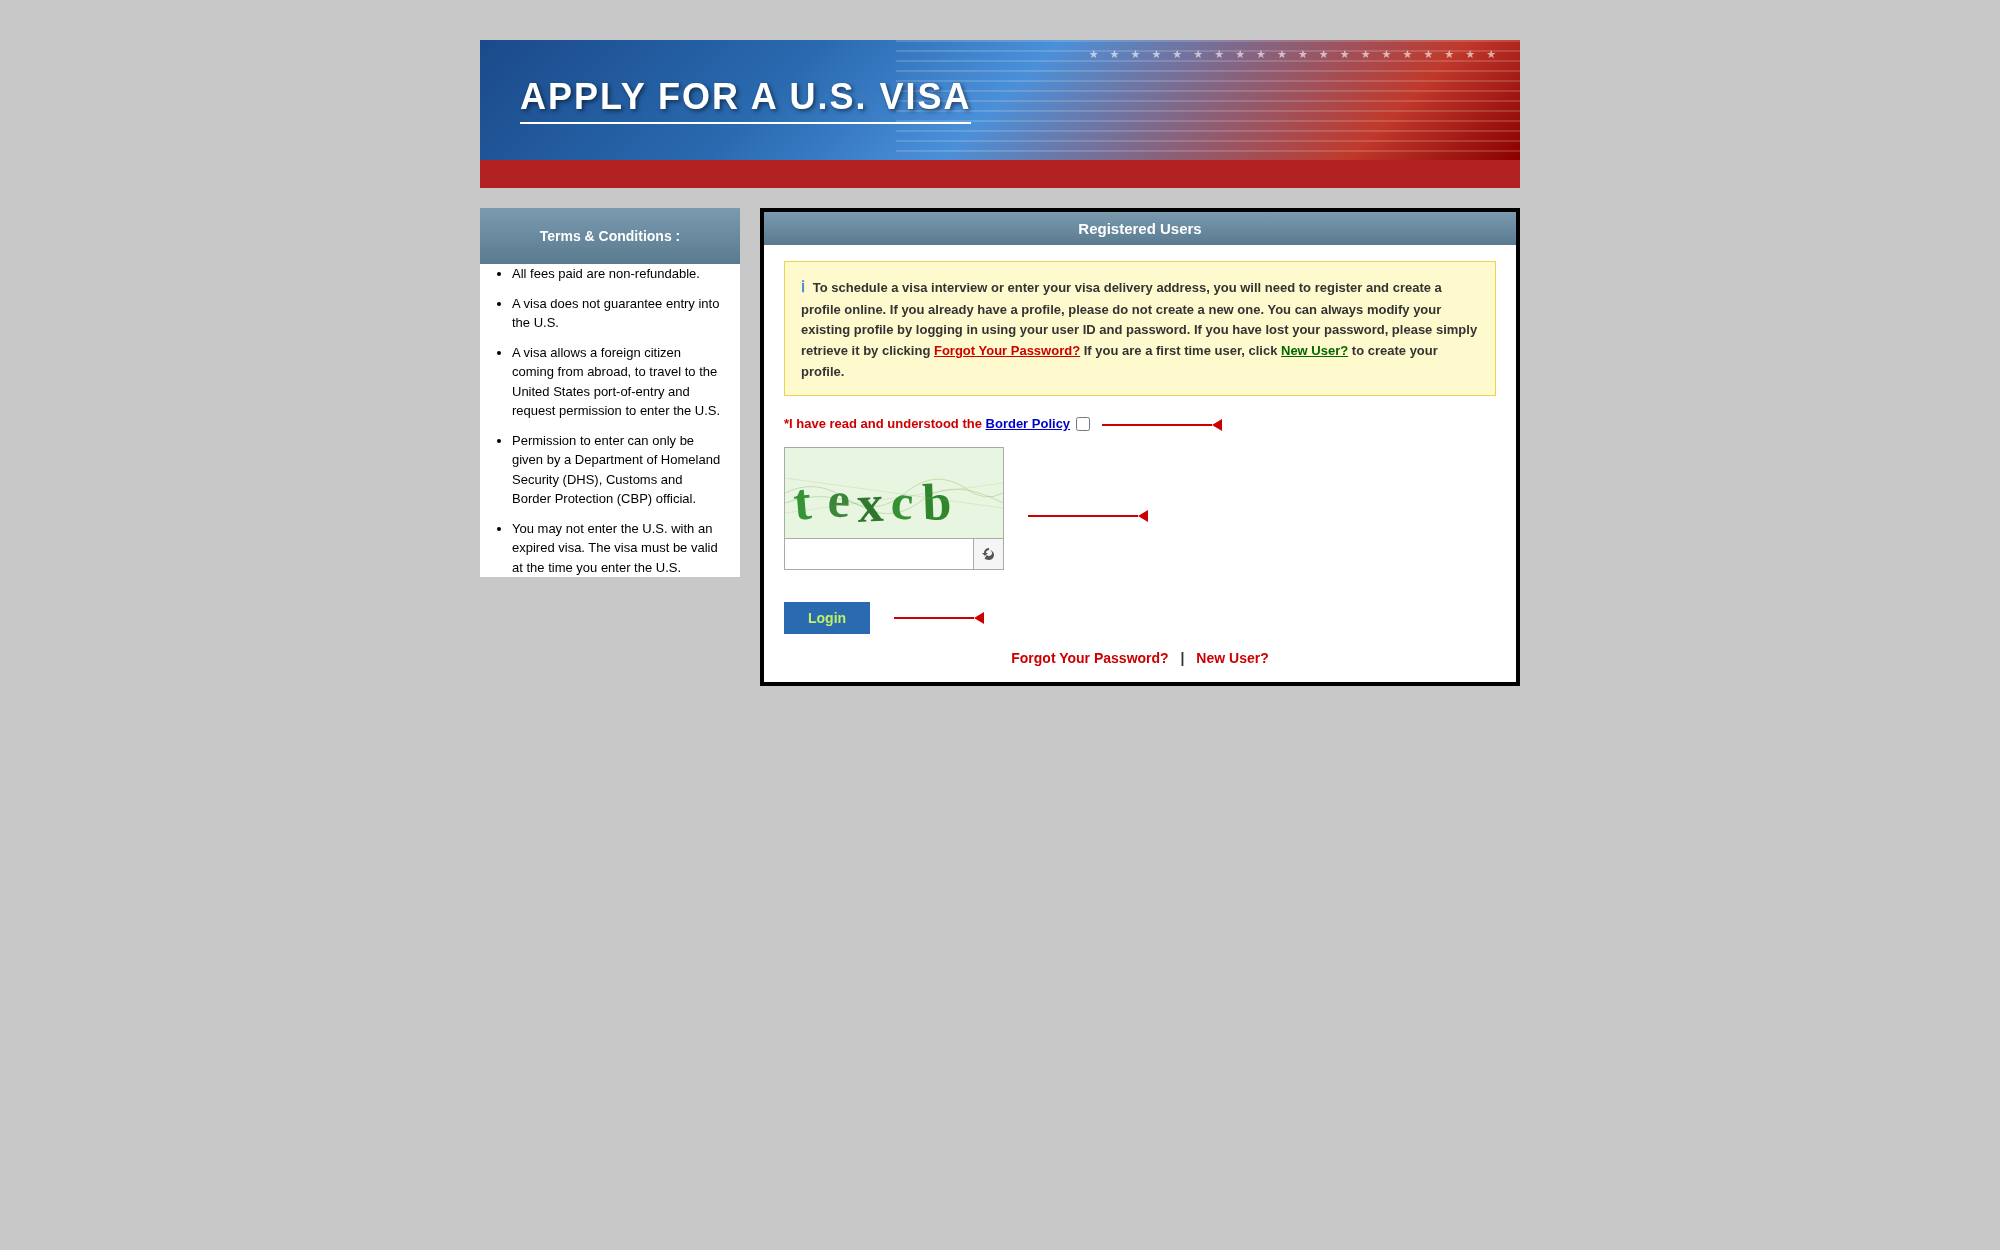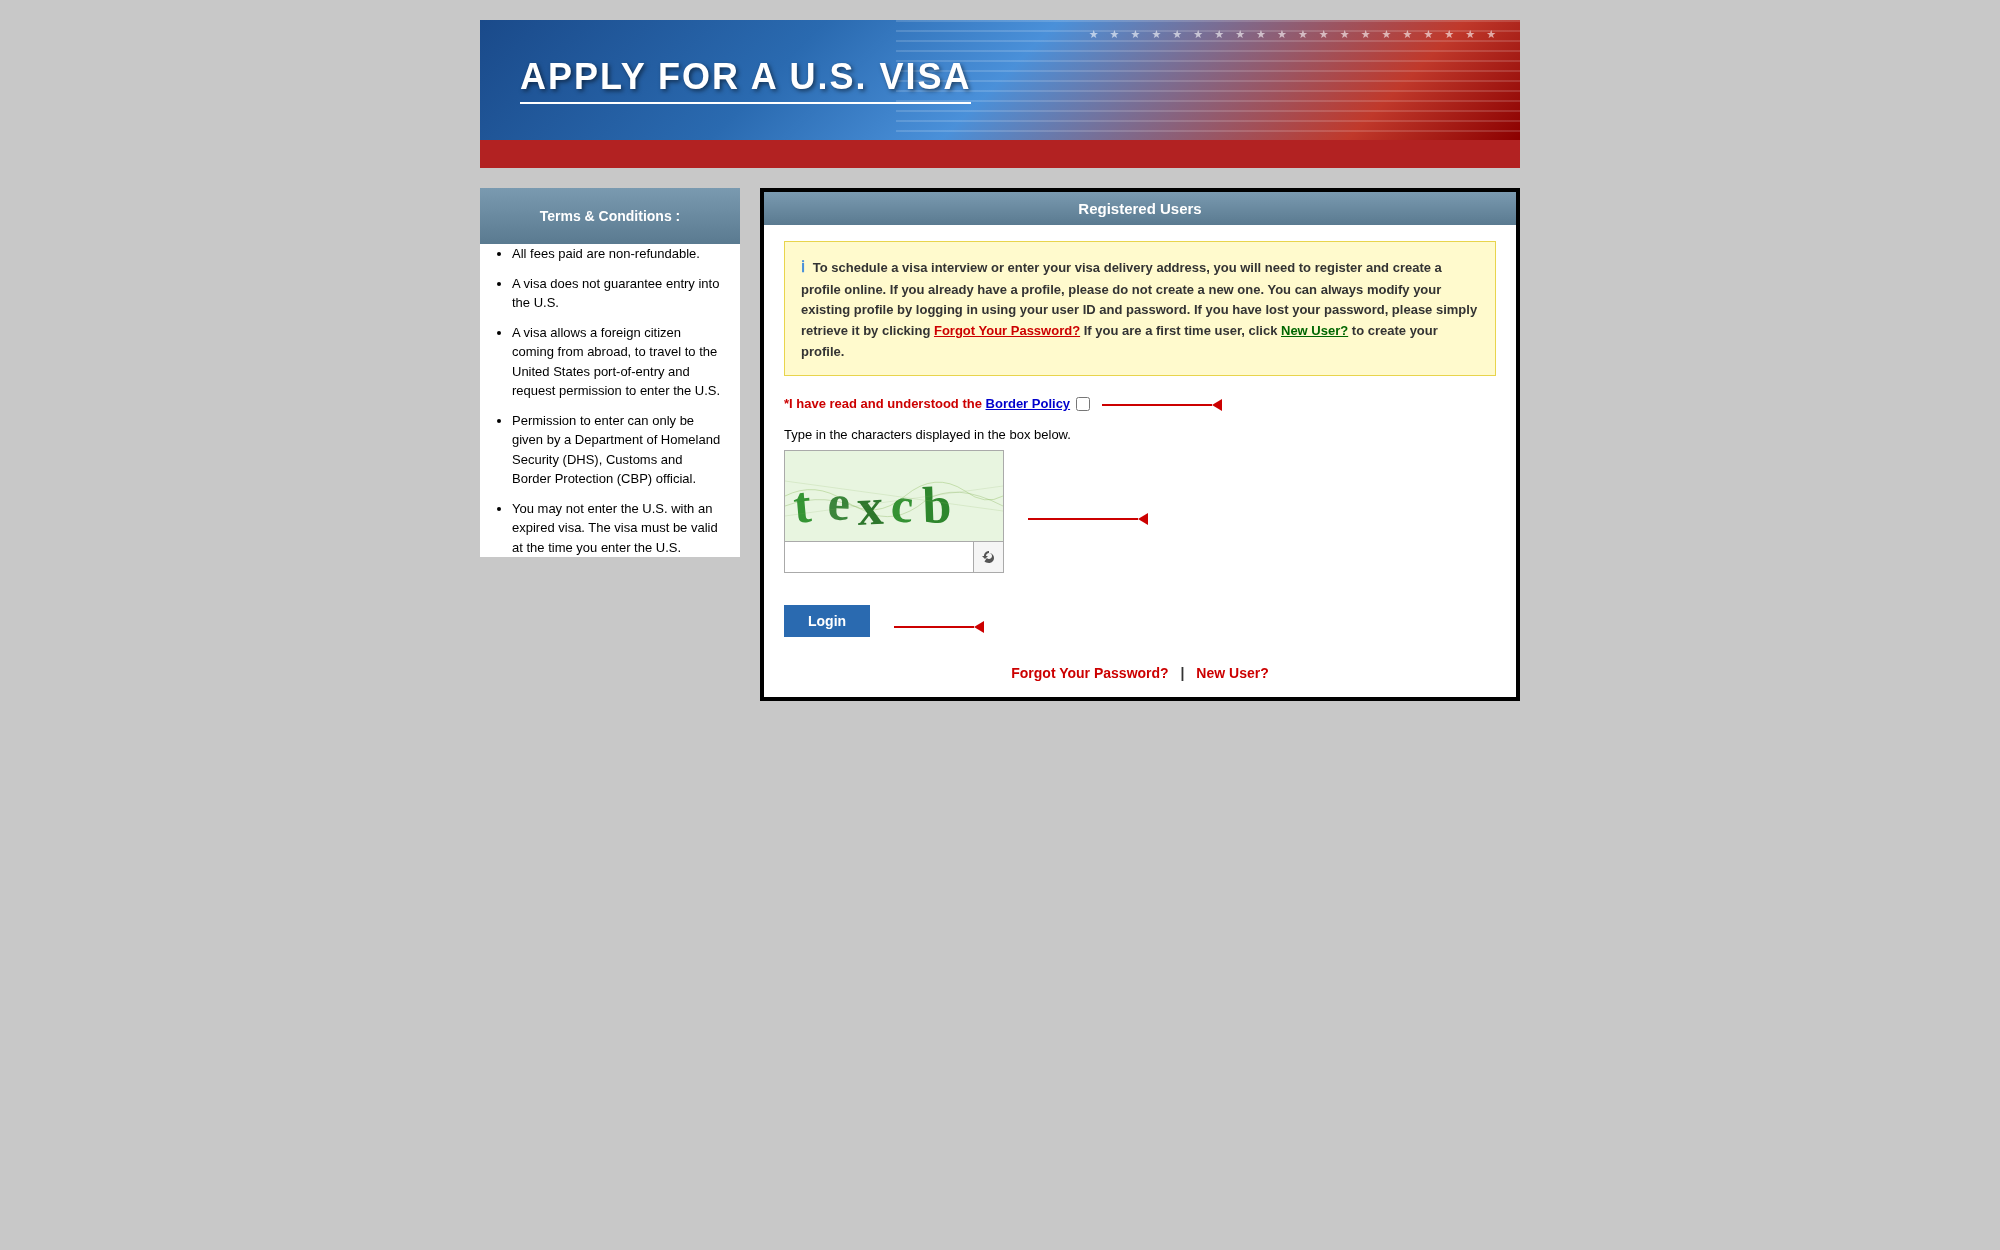--- a/index.html
+++ b/index.html
@@ -23,20 +23,21 @@
     
     .header-banner {
       width: 100%;
       height: 120px;
       background: linear-gradient(135deg, #1a4a8a 0%, #2a6ab0 30%, #4a90d9 50%, #c0392b 85%, #8b0000 100%);
       position: relative;
       overflow: hidden;
       display: flex;
       align-items: center;
       padding-left: 40px;
+      margin-top: 20px;
     }
 
     .header-banner::before {
       content: '';
       position: absolute;
       top: 0; right: 0; bottom: 0;
       width: 60%;
       background: repeating-linear-gradient(
         0deg,
         transparent,
@@ -263,27 +264,27 @@
       align-items: center;
       justify-content: center;
       cursor: pointer;
       background: #f5f5f5;
       font-size: 14px;
     }
 
     
     .login-btn {
       background: #2a6ab0;
-      color: #ffffff;
+      color: #bef264;
       border: none;
       padding: 8px 24px;
       font-size: 14px;
       font-weight: bold;
       cursor: pointer;
-      margin-bottom: 12px;
+      margin-bottom: 0;
     }
 
     
     .footer-links {
       text-align: center;
       font-size: 14px;
       font-weight: bold;
       color: #cc0000;
       margin-top: 8px;
     }
@@ -365,21 +366,20 @@
           <span>&nbsp;</span>
           <span class="privacy-link">Border Policy</span>
           <input type="checkbox" class="privacy-checkbox" style="">
           <div class="arrow-right">
             <div class="arr-shaft"></div>
             <div class="arr-head-left"></div>
           </div>
         </div>
 
         
-        <div class="captcha-label">Type in the characters displayed in the box below.</div>
 
         
         <div style="display:flex; align-items:center; gap:12px;">
           <div class="captcha-box">
             <div class="captcha-image">
               <svg class="captcha-text-svg" viewBox="0 0 218 90">
                 <rect width="218" height="90" fill="#e8f5e0"></rect>
 
                 <path d="M0,45 Q30,30 60,50 Q90,70 120,45 Q150,20 180,40 Q200,55 218,45" stroke="#a0c878" stroke-width="1" fill="none" opacity="0.5"></path>
                 <path d="M0,55 Q40,40 80,60 Q110,75 140,50 Q170,30 218,55" stroke="#90b868" stroke-width="1" fill="none" opacity="0.4"></path>

